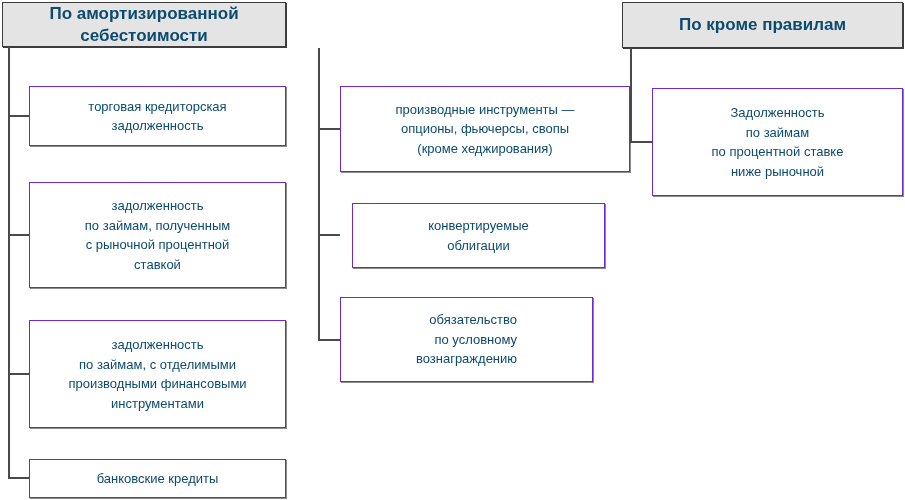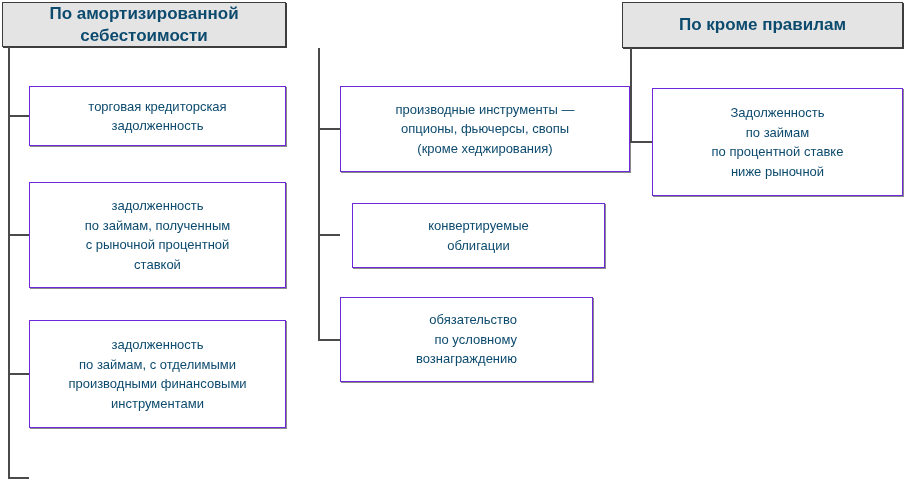--- a/index.html
+++ b/index.html
@@ -103,20 +103,21 @@
   <div class="box c1-b1">торговая кредиторская
 задолженность</div>
   <div class="box c1-b2">задолженность
 по займам, полученным
 с рыночной процентной
 ставкой</div>
   <div class="box c1-b3">задолженность
 по займам, с отделимыми
 производными финансовыми
 инструментами</div>
+  <div class="box c1-b4">банковские кредиты</div>
 
   <div class="line v c2-trunk"></div>
   <div class="line h c2-s1"></div>
   <div class="line h c2-s2"></div>
   <div class="line h c2-s3"></div>
   <div class="box c2-b1">производные инструменты —
 опционы, фьючерсы, свопы
 (кроме хеджирования)</div>
   <div class="box c2-b2">конвертируемые
 облигации</div>

